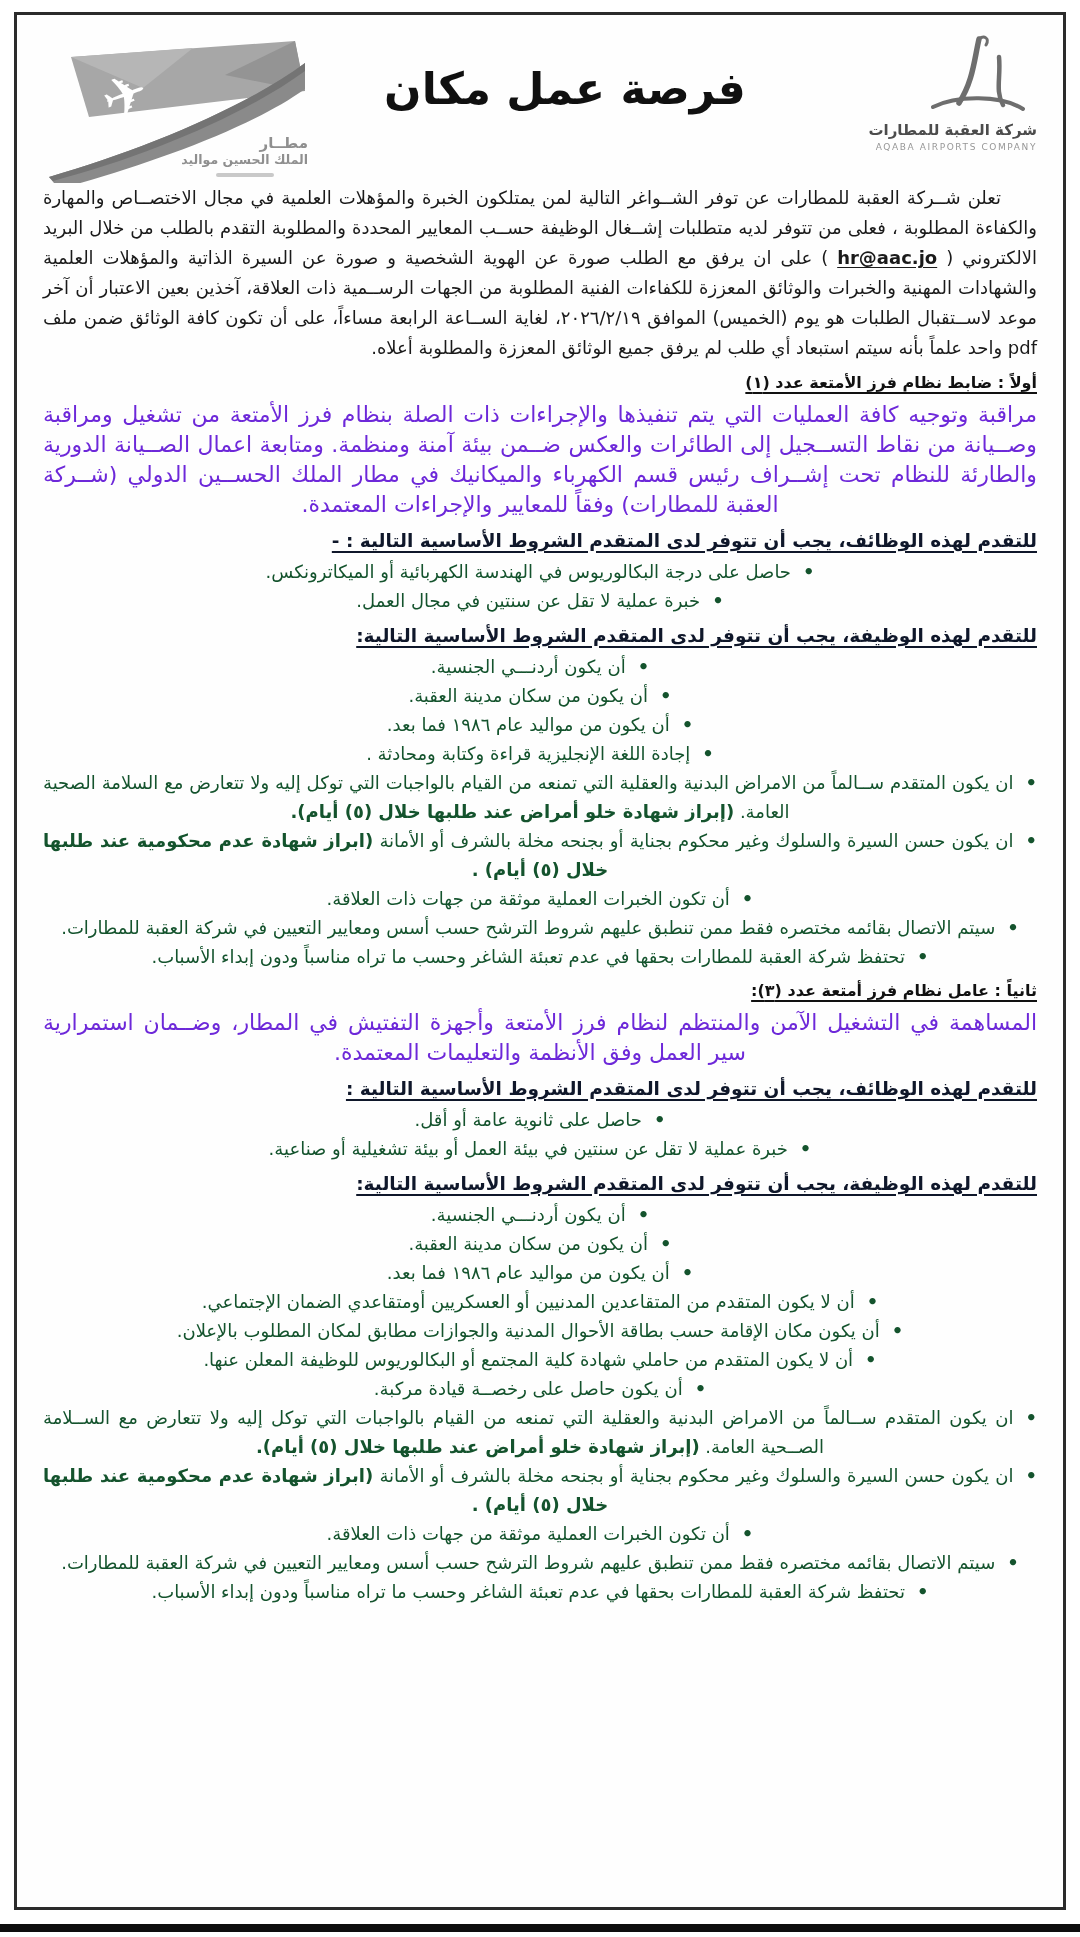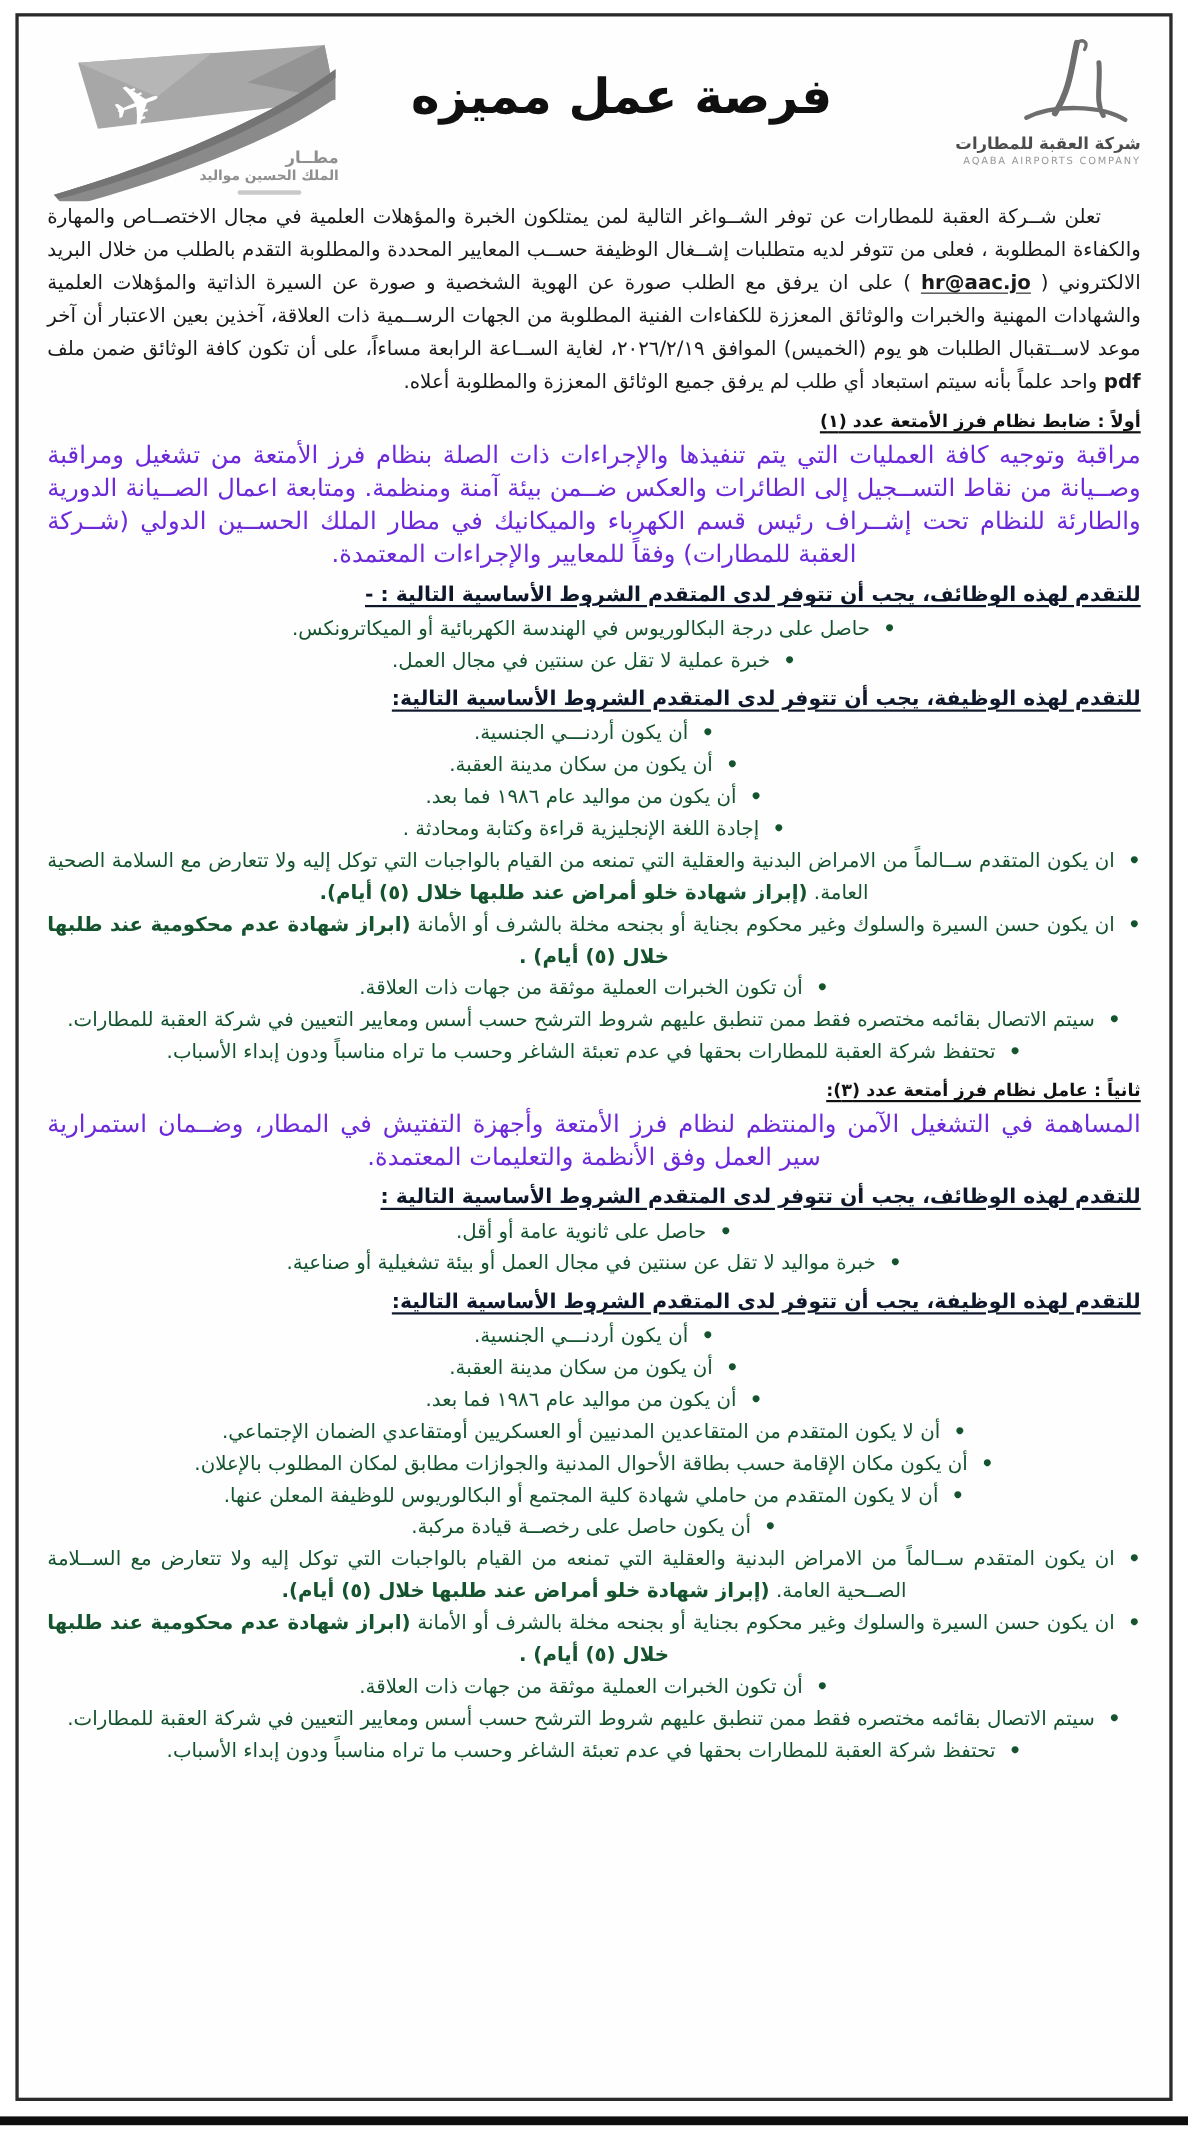--- a/index.html
+++ b/index.html
@@ -25,21 +25,21 @@
   .logo-khia{position:relative;width:285px;height:152px}
   .khia-svg{position:absolute;top:2px;left:0}
   .khia-text{position:absolute;right:20px;bottom:4px;text-align:right;color:#8f8f8f;line-height:1.25}
   .khia-l1{font-size:15px;font-weight:700}
   .khia-l2{font-size:12.5px;font-weight:700}
   .khia-tag{width:58px;height:4px;background:#c9c9c9;margin:5px auto 0;border-radius:2px}
 
   
   .intro{font-size:18px;line-height:30px;text-align:justify;text-indent:36px;margin:4px 0 8px;color:#1a1a1a}
   .email{font-weight:700;text-decoration:underline;text-underline-offset:3px;direction:ltr;unicode-bidi:isolate}
-  .latin{direction:ltr;unicode-bidi:isolate;font-weight:700}
+  .latin{direction:ltr;unicode-bidi:isolate;font-weight:400}
   .b{font-weight:700}
 
   .sec-heading{
     font-size:16px;font-weight:700;color:#111;
     text-decoration:underline;text-underline-offset:4px;text-decoration-thickness:2px;
     margin:10px 0 8px;
   }
   .desc{font-size:22px;line-height:30px;text-align:justify;text-align-last:center;margin:6px 0;color:#6d28d9}
   .sub-heading{
     font-size:18.5px;font-weight:700;color:#0f172a;
@@ -61,21 +61,21 @@
       <svg width="120" height="86" viewBox="0 0 120 86">
         <path d="M62,6 C57,28 56,48 42,70" fill="none" stroke="#6e6e6e" stroke-width="5.5" stroke-linecap="round"></path>
         <path d="M62,6 C67,2 73,5 69,12" fill="none" stroke="#6e6e6e" stroke-width="3" stroke-linecap="round"></path>
         <path d="M82,24 C84,44 78,58 86,72" fill="none" stroke="#6e6e6e" stroke-width="4.5" stroke-linecap="round"></path>
         <path d="M16,74 C40,62 84,62 106,76" fill="none" stroke="#6e6e6e" stroke-width="4" stroke-linecap="round"></path>
       </svg>
       <div class="aq-ar">شركة العقبة للمطارات</div>
       <div class="aq-en">AQABA AIRPORTS COMPANY</div>
     </div>
 
-    <h1 class="title">فرصة عمل مميزه</h1>
+    <h1 class="title">فرصة عمل مكان</h1>
 
     <div class="logo-khia">
       <svg class="khia-svg" width="270" height="152" viewBox="0 0 270 152">
         <polygon points="28,26 252,10 262,60 46,86" fill="#a7a7a7"></polygon>
         <polygon points="28,26 150,17 100,57" fill="#b6b6b6"></polygon>
         <polygon points="252,10 262,60 182,44" fill="#949494"></polygon>
         <text x="102" y="66" font-size="54" fill="#ffffff" font-family="DejaVu Sans, sans-serif" transform="rotate(-20 130 48)">✈</text>
         <path d="M6,146 C96,120 200,78 262,32 L262,58 C206,98 104,134 16,158 Z" fill="#8a8a8a"></path>
         <path d="M6,146 C96,120 200,78 262,32 L262,40 C202,84 102,126 10,150 Z" fill="#747474"></path>
       </svg>
@@ -128,21 +128,21 @@
 
   <div class="section">
     <div class="sec-heading">ثانياً : عامل نظام فرز أمتعة عدد (٣):</div>
     <p class="desc">المساهمة في التشغيل الآمن والمنتظم لنظام فرز الأمتعة وأجهزة التفتيش في المطار، وضــمان استمرارية سير العمل وفق الأنظمة والتعليمات المعتمدة.</p>
 
     <div class="sub-heading">للتقدم لهذه الوظائف، يجب أن تتوفر لدى المتقدم الشروط الأساسية التالية :</div>
     <ul class="blist">
 
         <li><span>حاصل على ثانوية عامة أو أقل.</span><span class="b"></span></li>
 
-        <li><span>خبرة مواليد لا تقل عن سنتين في مجال العمل أو بيئة تشغيلية أو صناعية.</span><span class="b"></span></li>
+        <li><span>خبرة عملية لا تقل عن سنتين في بيئة العمل أو بيئة تشغيلية أو صناعية.</span><span class="b"></span></li>
       </ul>
 
     <div class="sub-heading">للتقدم لهذه الوظيفة، يجب أن تتوفر لدى المتقدم الشروط الأساسية التالية:</div>
     <ul class="blist">
 
         <li><span>أن يكون أردنـــي الجنسية.</span><span class="b"></span></li>
 
         <li><span>أن يكون من سكان مدينة العقبة.</span><span class="b"></span></li>
 
         <li><span>أن يكون من مواليد عام ١٩٨٦ فما بعد.</span><span class="b"></span></li>

